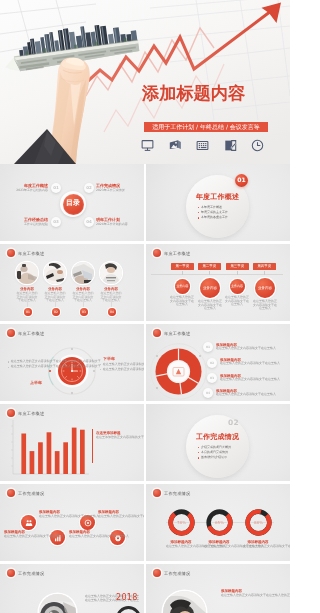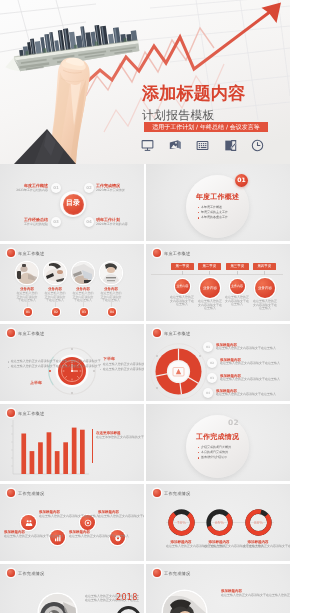--- a/index.html
+++ b/index.html
@@ -314,21 +314,20 @@
 
         <path d="M63 70 C68 73 76 74 82 72" fill="none" stroke="#e3b795" stroke-width=".6" opacity=".6"></path>
         <path d="M61 78 C66 82 76 83 84 80" fill="none" stroke="#e6bd9c" stroke-width=".5" opacity=".45"></path>
 
         <path d="M14 164 L47 129 L76 164 Z" fill="#3a3a3e"></path>
         <path d="M34 164 L47 131 L64 150 L58 164 Z" fill="#47474c" opacity="0.5"></path>
         <path d="M44 146 L47 131 L56 142 L51 156 Z" fill="#53535b" opacity="0.4"></path>
       </g>
     </svg>
     <div class="hero-title">添加标题内容</div>
-    <div class="hero-sub">计划报告模板</div>
     <div class="hero-tag">适用于工作计划 / 年终总结 / 会议发言等</div>
     <div class="hero-icons">
       <span class="hi">
         <svg width="13" height="13" viewBox="0 0 16 16" fill="none" stroke="#515b73" stroke-width="1.3">
           <rect x="1.4" y="2" width="13.2" height="9" rx="0.6"></rect>
           <path d="M8 11 L8 13.6" stroke-width="1.3"></path>
           <path d="M4.6 14 L11.4 14" stroke-width="1.3"></path>
         </svg>
       </span>
       <span class="hi">

